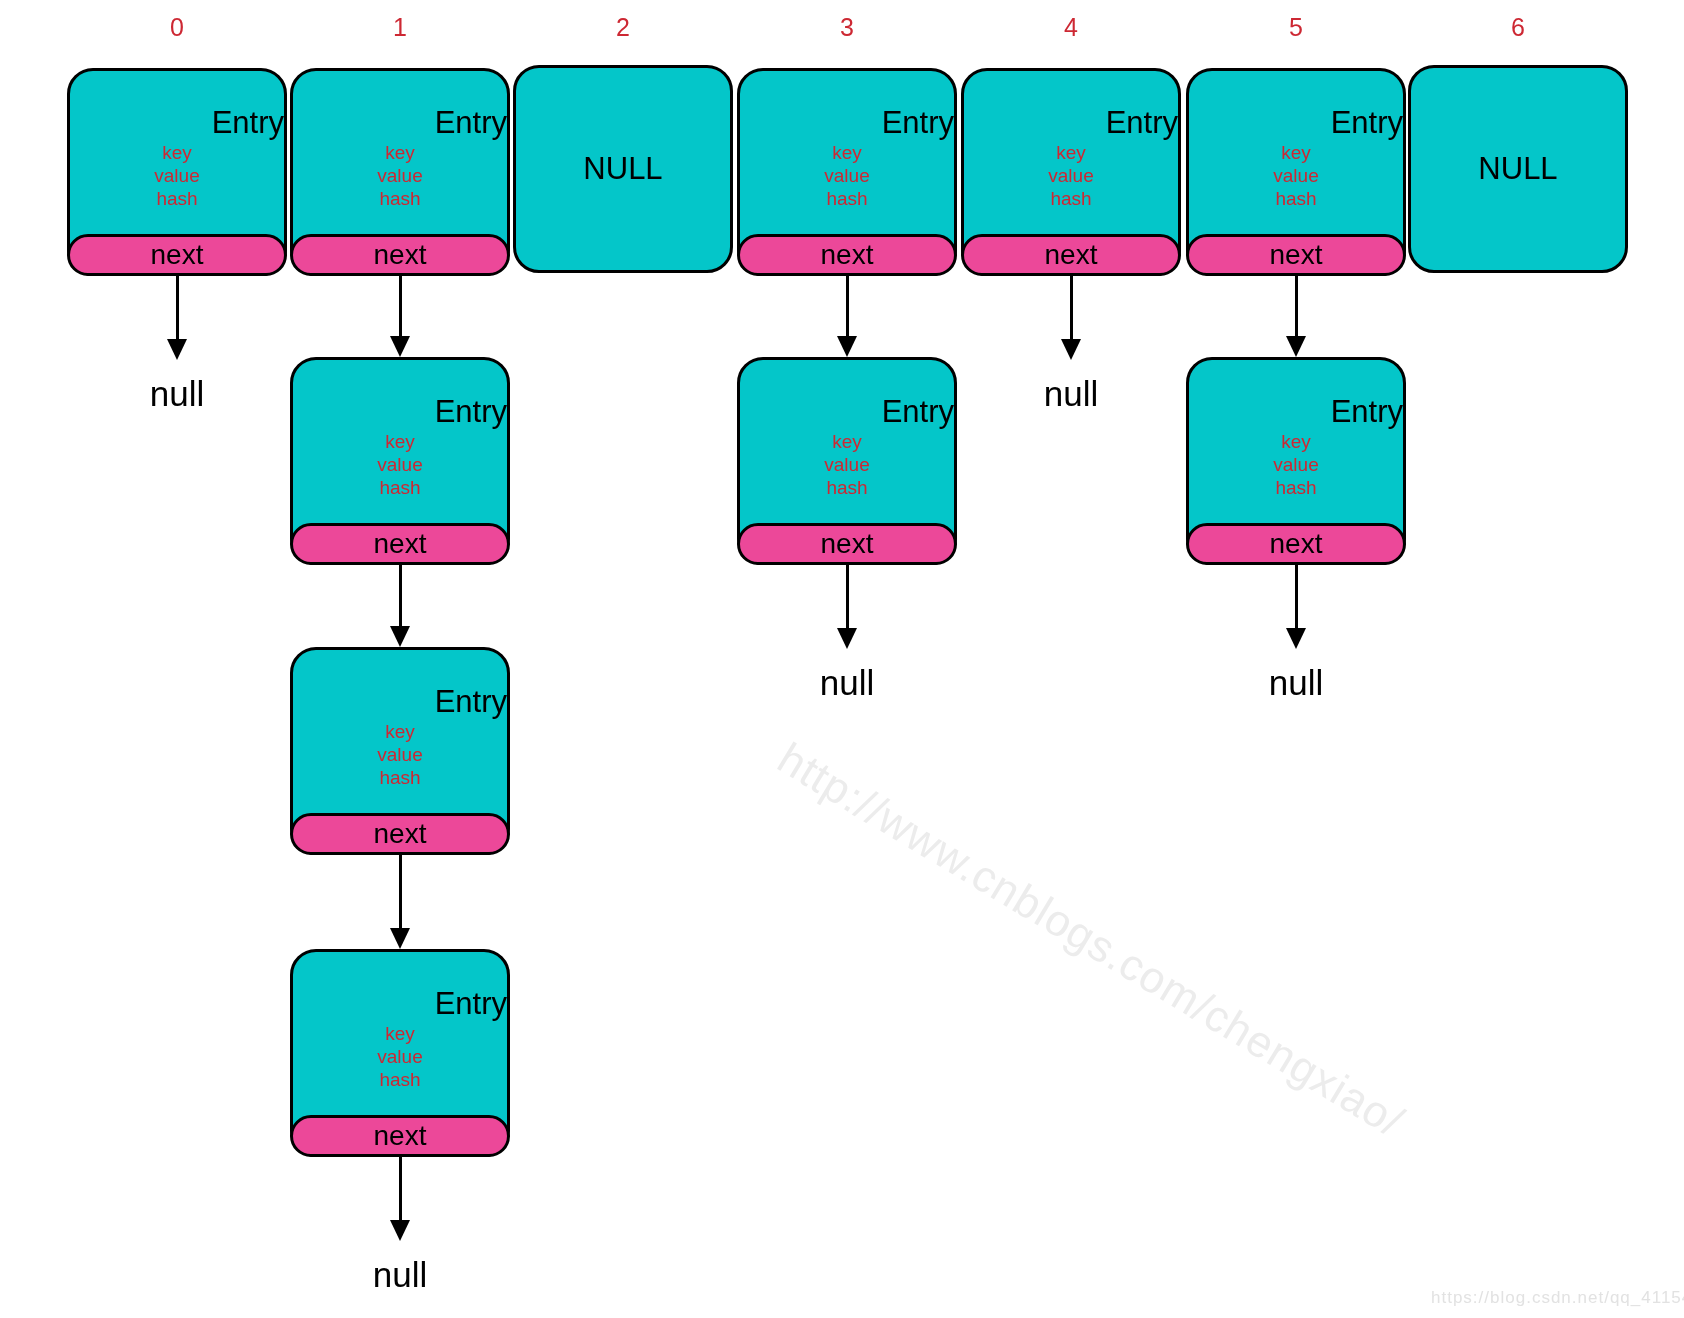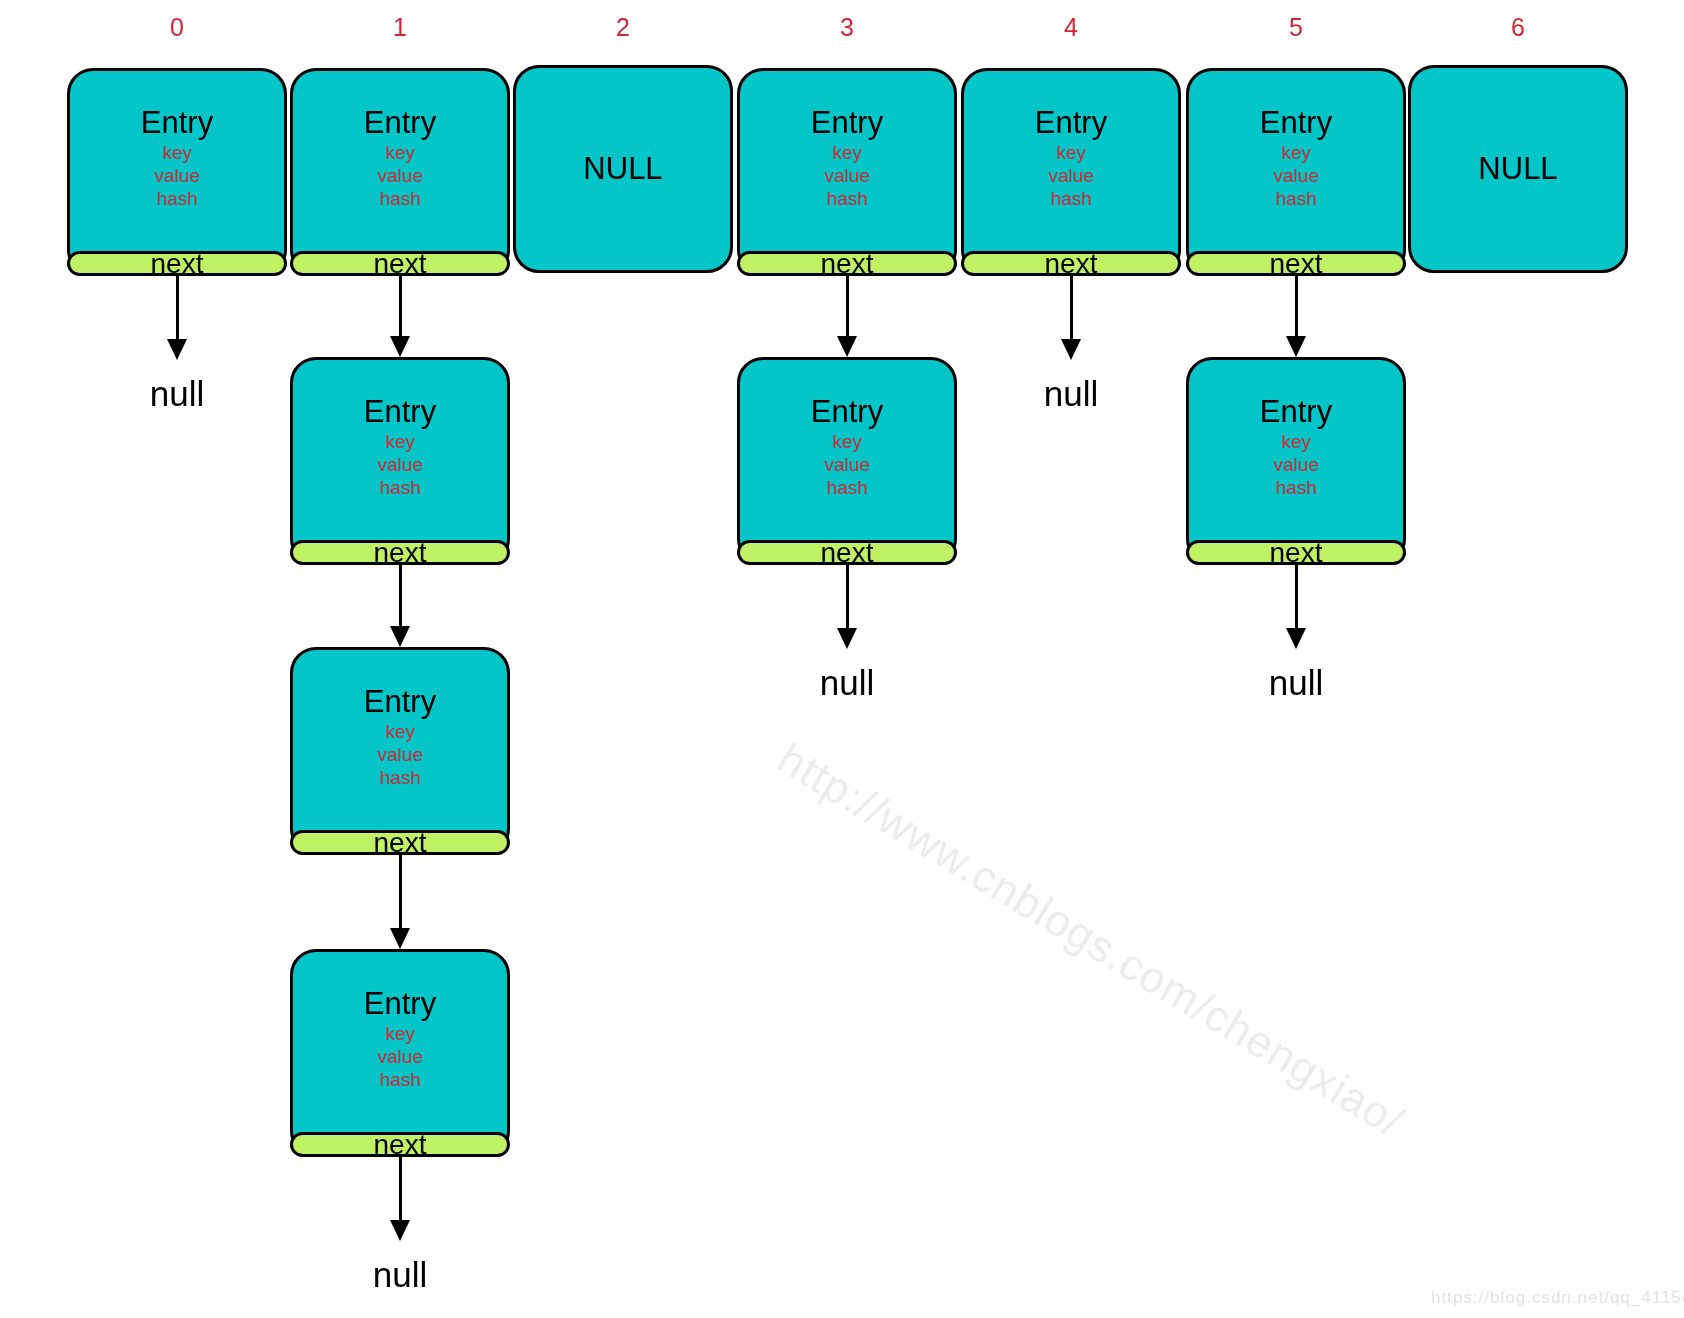--- a/index.html
+++ b/index.html
@@ -25,31 +25,31 @@
     text-align:center;font-size:25px;line-height:30px;
     color:var(--red);
   }
   .node{
     position:absolute;width:220px;height:208px;
     background:var(--teal);
     border:3px solid var(--ink);
     border-radius:26px;
   }
   .entry-title{
-    margin-top:34px;text-align:center;
+    margin-top:34px;text-align:right;
     font-size:31px;line-height:36px;color:var(--ink);
   }
   .entry-field{
     text-align:center;font-size:19px;line-height:23px;
     color:var(--red);
   }
   .entry-field:first-of-type{margin-top:3px;}
   .next-bar{
-    position:absolute;left:-3px;right:-3px;bottom:-3px;height:25px;
-    background:#bef264;border:3px solid var(--ink);border-radius:21px;
+    position:absolute;left:-3px;right:-3px;bottom:-3px;height:42px;
+    background:#ec4899;border:3px solid var(--ink);border-radius:21px;
     display:flex;align-items:center;justify-content:center;
     font-size:28px;color:var(--ink);
   }
   .null-node{
     display:flex;align-items:center;justify-content:center;
     font-size:31px;color:var(--ink);
   }
   .arrow{position:absolute;width:220px;pointer-events:none;}
   .arrow-line{
     position:absolute;left:50%;top:0;width:3px;margin-left:-1.5px;

